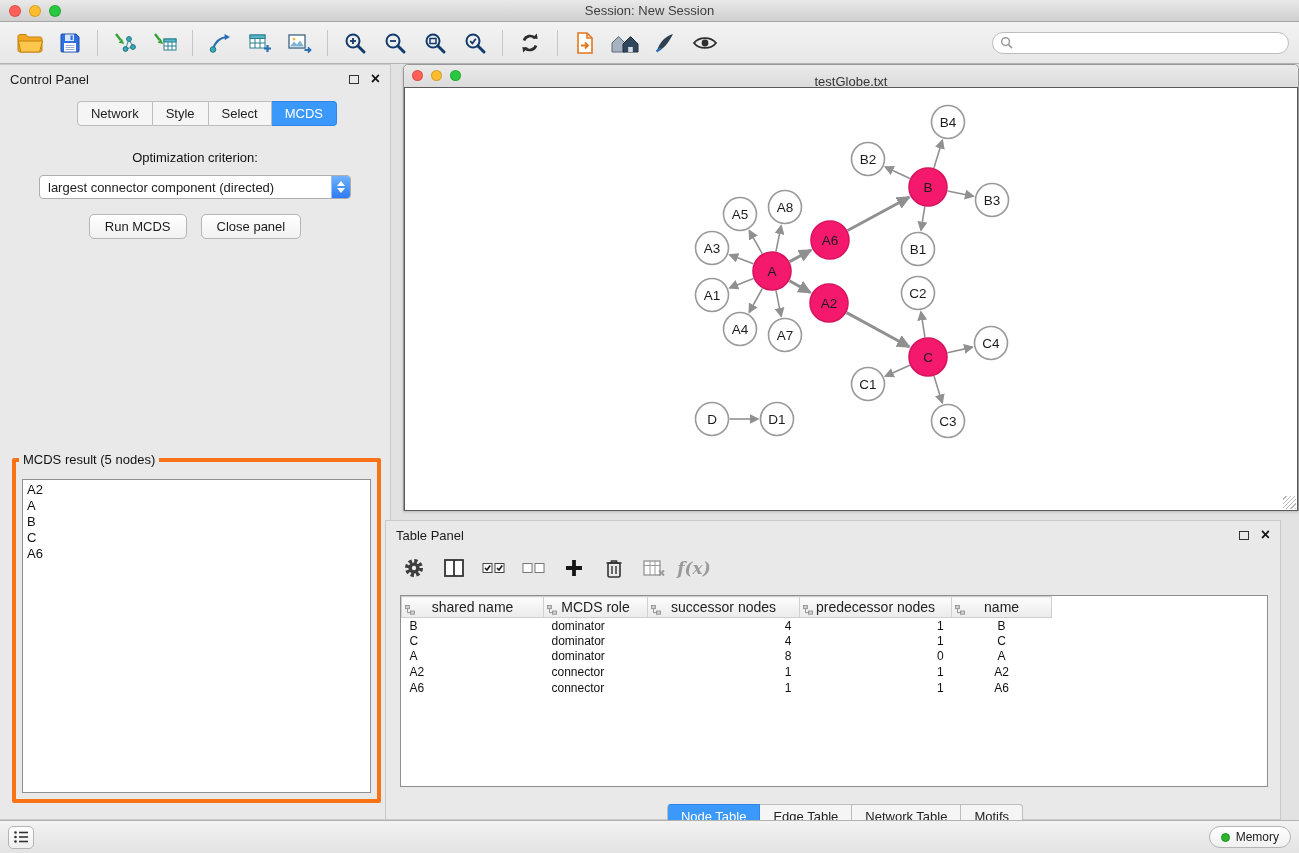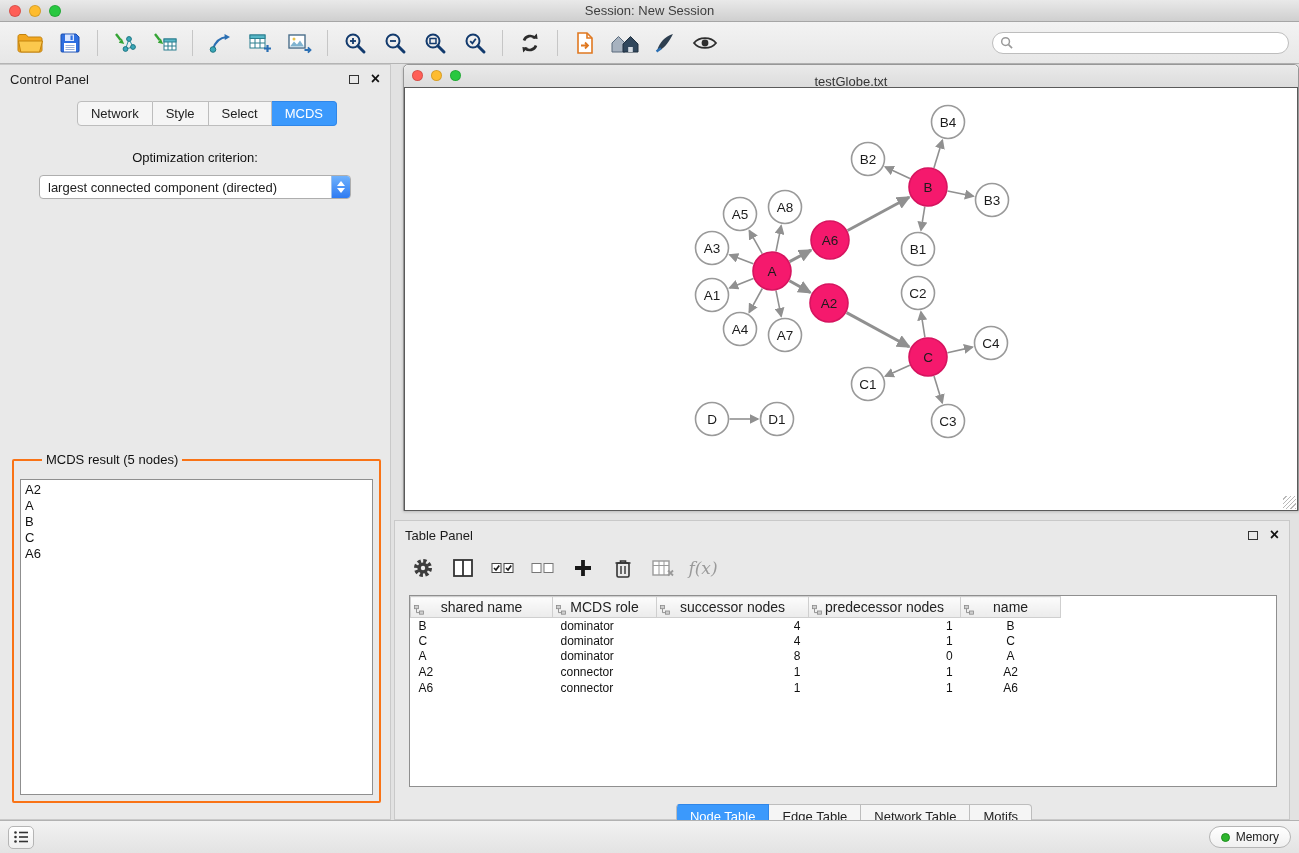--- a/index.html
+++ b/index.html
@@ -44,43 +44,43 @@
     border-radius:4px; display:flex; align-items:center; overflow:hidden; }
   .dd-value { flex:1; font-size:13px; padding:0 8px; white-space:nowrap; overflow:hidden; }
   .dd-stepper { width:19px; height:100%; background:linear-gradient(#6fb2fd,#2e7bf2);
     display:flex; flex-direction:column; align-items:center; justify-content:center; gap:2px; border-left:1px solid #9cc1ef; }
   .dd-up { width:0; height:0; border-left:4px solid transparent; border-right:4px solid transparent; border-bottom:5px solid #fff; }
   .dd-dn { width:0; height:0; border-left:4px solid transparent; border-right:4px solid transparent; border-top:5px solid #fff; }
   .btn-row { display:flex; justify-content:center; gap:14px; margin-top:15px; }
   .pbtn { font-size:13px; padding:4px 15px; background:linear-gradient(#ffffff,#f1f1f1);
     border:1px solid #b6b6b6; border-radius:5px; color:#1b1b1b; }
   #result-fieldset { position:absolute; left:12px; right:9px; top:387px; bottom:16px;
-    border:2px solid #f97316; border-radius:2px;padding-left:25px; }
+    border:4px solid #f97316; border-radius:2px; }
   #result-fieldset legend { font-size:13px; padding:0 4px; margin-left:3px; color:#111; }
   .result-box { position:absolute; left:6px; right:6px; top:12px; bottom:6px;
     background:#fff; border:1px solid #8f8f8f; overflow:auto; padding:2px 4px; }
   .result-item { font-size:13px; line-height:16px; color:#111; }
 
   
   #network-window { position:absolute; left:403px; top:64px; width:896px; height:447px;
     border:1px solid #979797; border-radius:5px 5px 0 0; background:#fff; box-shadow:0 1px 3px rgba(0,0,0,.18); }
   .win-titlebar { height:34px; background:linear-gradient(#eaeaea,#d5d5d5); border-bottom:1px solid #a0a0a0;
     border-radius:5px 5px 0 0; display:flex; align-items:center; justify-content:center; position:relative; }
   .win-titlebar .lights { top:5px; left:8px; }
   .win-titlebar .light { width:11px; height:11px; }
   .win-title { font-size:13px; color:#353535; }
   .net-canvas { position:absolute; left:0; top:22px; width:894px; height:424px; background:#fff; border:1px solid #5a5a5a; }
   .grip { position:absolute; right:1px; bottom:1px; width:13px; height:13px;
     background:repeating-linear-gradient(135deg,#fff 0 2px,#b9b9b9 2px 3px); }
 
   
-  #table-panel { left:394px; top:520px; width:896px; height:300px; }
+  #table-panel { left:385px; top:520px; width:896px; height:300px; }
   .tp-toolbar { position:absolute; left:10px; top:28px; height:38px; display:flex; align-items:center; gap:4px; }
   .tp-btn { width:36px; height:32px; display:flex; align-items:center; justify-content:center; }
-  .fx { font-family:"DejaVu Serif", serif; font-style:italic; font-size:17px; color:#9a9a9a; }
+  .fx { font-family:"DejaVu Serif", serif; font-style:italic; font-size:17px; color:#9a9a9a;font-weight:bold; }
   .table-wrap { position:absolute; left:14px; top:74px; width:868px; height:192px;
     background:#fff; border:1px solid #8f8f8f; overflow:hidden; }
   table.tbl { border-collapse:collapse; table-layout:fixed; }
   .tbl th { height:21px; background:linear-gradient(#fcfcfc,#ebebeb); border:1px solid #cfcfcf;
     font-weight:normal; font-size:14px; color:#222; position:relative; padding:0 16px; white-space:nowrap; overflow:hidden; }
   .colicon { position:absolute; left:3px; top:5px; }
   .tbl td { height:15.6px; font-size:12px; padding:0 8px; color:#111; white-space:nowrap; overflow:hidden; }
   .table-tabs { position:absolute; left:0; right:0; top:271px; display:flex; justify-content:center; }
 
   
@@ -254,25 +254,29 @@
     <span class="ctl-close">×</span>
   </div>
   <div class="seg-tabs">
       <div class="seg">Network</div>
       <div class="seg">Style</div>
       <div class="seg">Select</div>
       <div class="seg seg-active">MCDS</div>
     </div>
   <div class="opt-label">Optimization criterion:</div>
   <div class="dropdown">
-    <span class="dd-value">largest connected component (directed)</span>
+    <span class="dd-value">largest connector component (directed)</span>
     <span class="dd-stepper">
       <i class="dd-up"></i>
       <i class="dd-dn"></i>
     </span>
+  </div>
+  <div class="btn-row">
+    <button class="pbtn">Run MCDS</button>
+    <button class="pbtn">Close panel</button>
   </div>
   <fieldset id="result-fieldset">
     <legend>MCDS result (5 nodes)</legend>
     <div class="result-box">
         <div class="result-item">A2</div>
         <div class="result-item">A</div>
         <div class="result-item">B</div>
         <div class="result-item">C</div>
         <div class="result-item">A6</div>
       </div>

